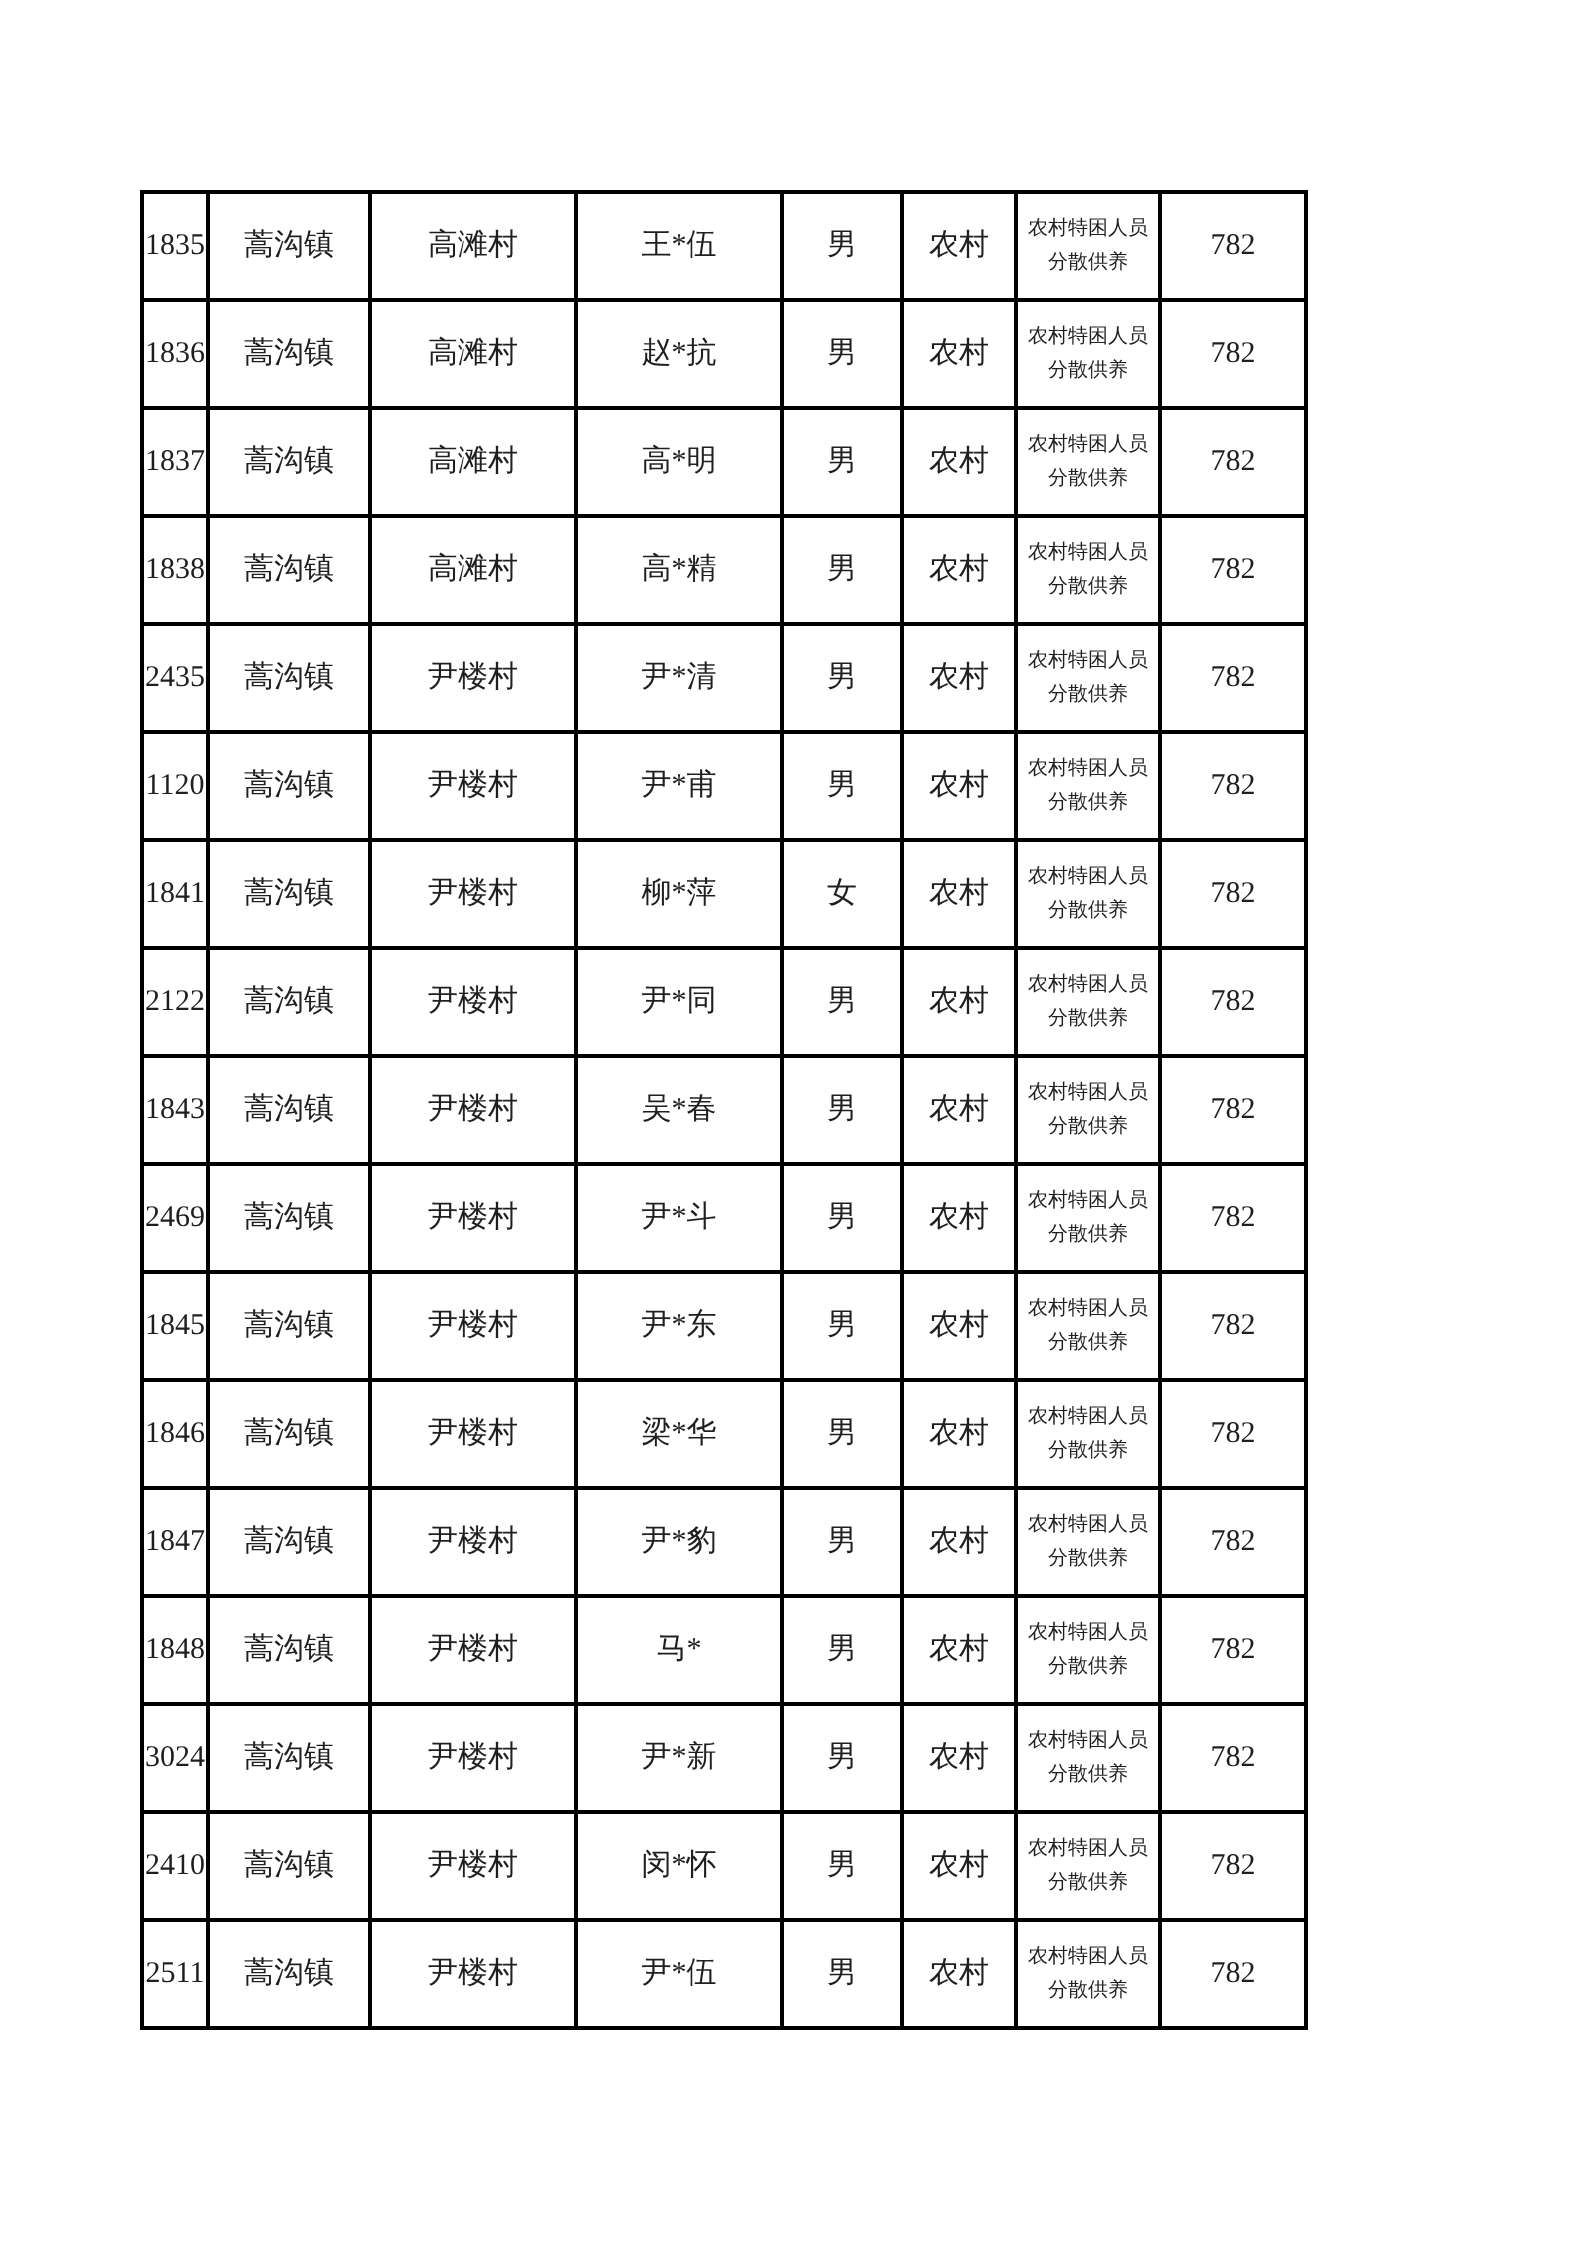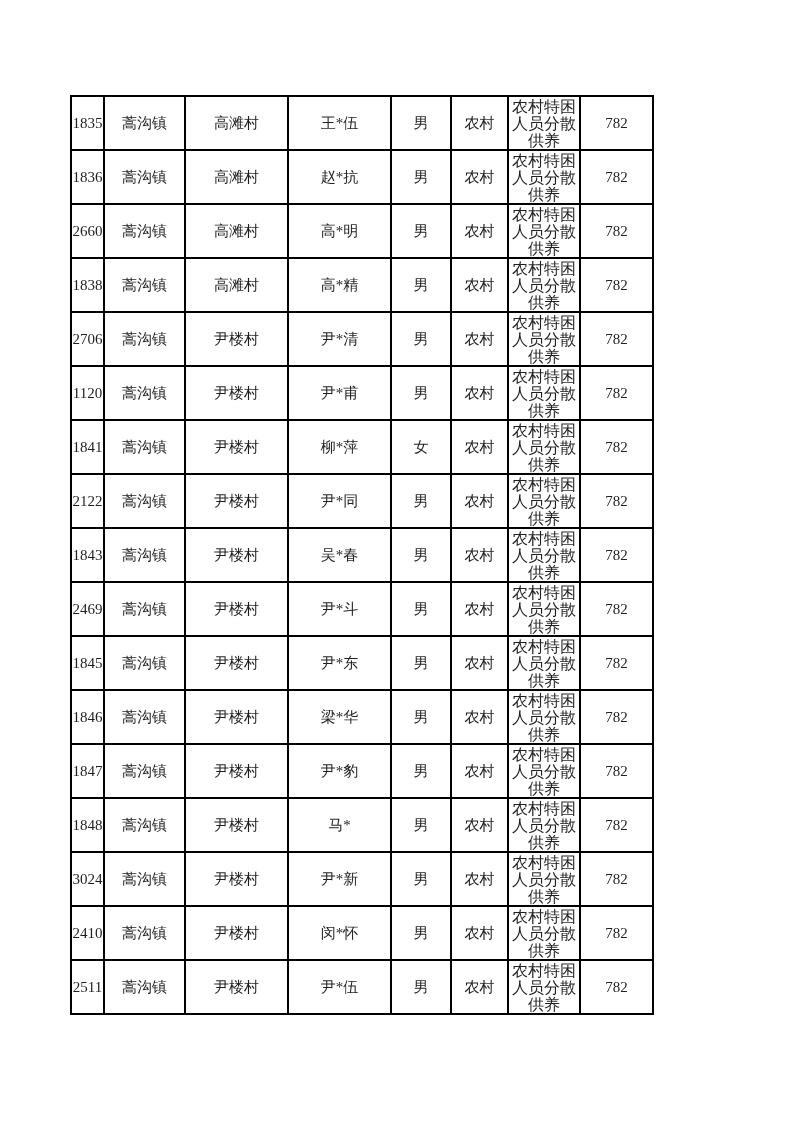--- a/index.html
+++ b/index.html
@@ -28,21 +28,21 @@
     text-align: center;
     vertical-align: middle;
     font-size: 15px;
     line-height: 18px;
     padding: 0;
     height: 52px;
     overflow: hidden;
     white-space: nowrap;
   }
   .sheet-table td.cell-category {
-    font-size: 16px;
+    font-size: 10px;
     line-height: 17px;
     padding: 0 3px;
     white-space: normal;
     word-break: break-all;
     text-align: center;
   }
   col.c-id       { width: 33px; }
   col.c-town     { width: 81px; }
   col.c-village  { width: 103px; }
   col.c-name     { width: 103px; }
@@ -81,41 +81,41 @@
           <td class="cell-id">1836</td>
           <td class="cell-town">蒿沟镇</td>
           <td class="cell-village">高滩村</td>
           <td class="cell-name">赵*抗</td>
           <td class="cell-gender">男</td>
           <td class="cell-area">农村</td>
           <td class="cell-category">农村特困人员分散供养</td>
           <td class="cell-amount">782</td>
         </tr>
         <tr>
-          <td class="cell-id">2660</td>
+          <td class="cell-id">1837</td>
           <td class="cell-town">蒿沟镇</td>
           <td class="cell-village">高滩村</td>
           <td class="cell-name">高*明</td>
           <td class="cell-gender">男</td>
           <td class="cell-area">农村</td>
           <td class="cell-category">农村特困人员分散供养</td>
           <td class="cell-amount">782</td>
         </tr>
         <tr>
           <td class="cell-id">1838</td>
           <td class="cell-town">蒿沟镇</td>
           <td class="cell-village">高滩村</td>
           <td class="cell-name">高*精</td>
           <td class="cell-gender">男</td>
           <td class="cell-area">农村</td>
           <td class="cell-category">农村特困人员分散供养</td>
           <td class="cell-amount">782</td>
         </tr>
         <tr>
-          <td class="cell-id">2706</td>
+          <td class="cell-id">2435</td>
           <td class="cell-town">蒿沟镇</td>
           <td class="cell-village">尹楼村</td>
           <td class="cell-name">尹*清</td>
           <td class="cell-gender">男</td>
           <td class="cell-area">农村</td>
           <td class="cell-category">农村特困人员分散供养</td>
           <td class="cell-amount">782</td>
         </tr>
         <tr>
           <td class="cell-id">1120</td>

